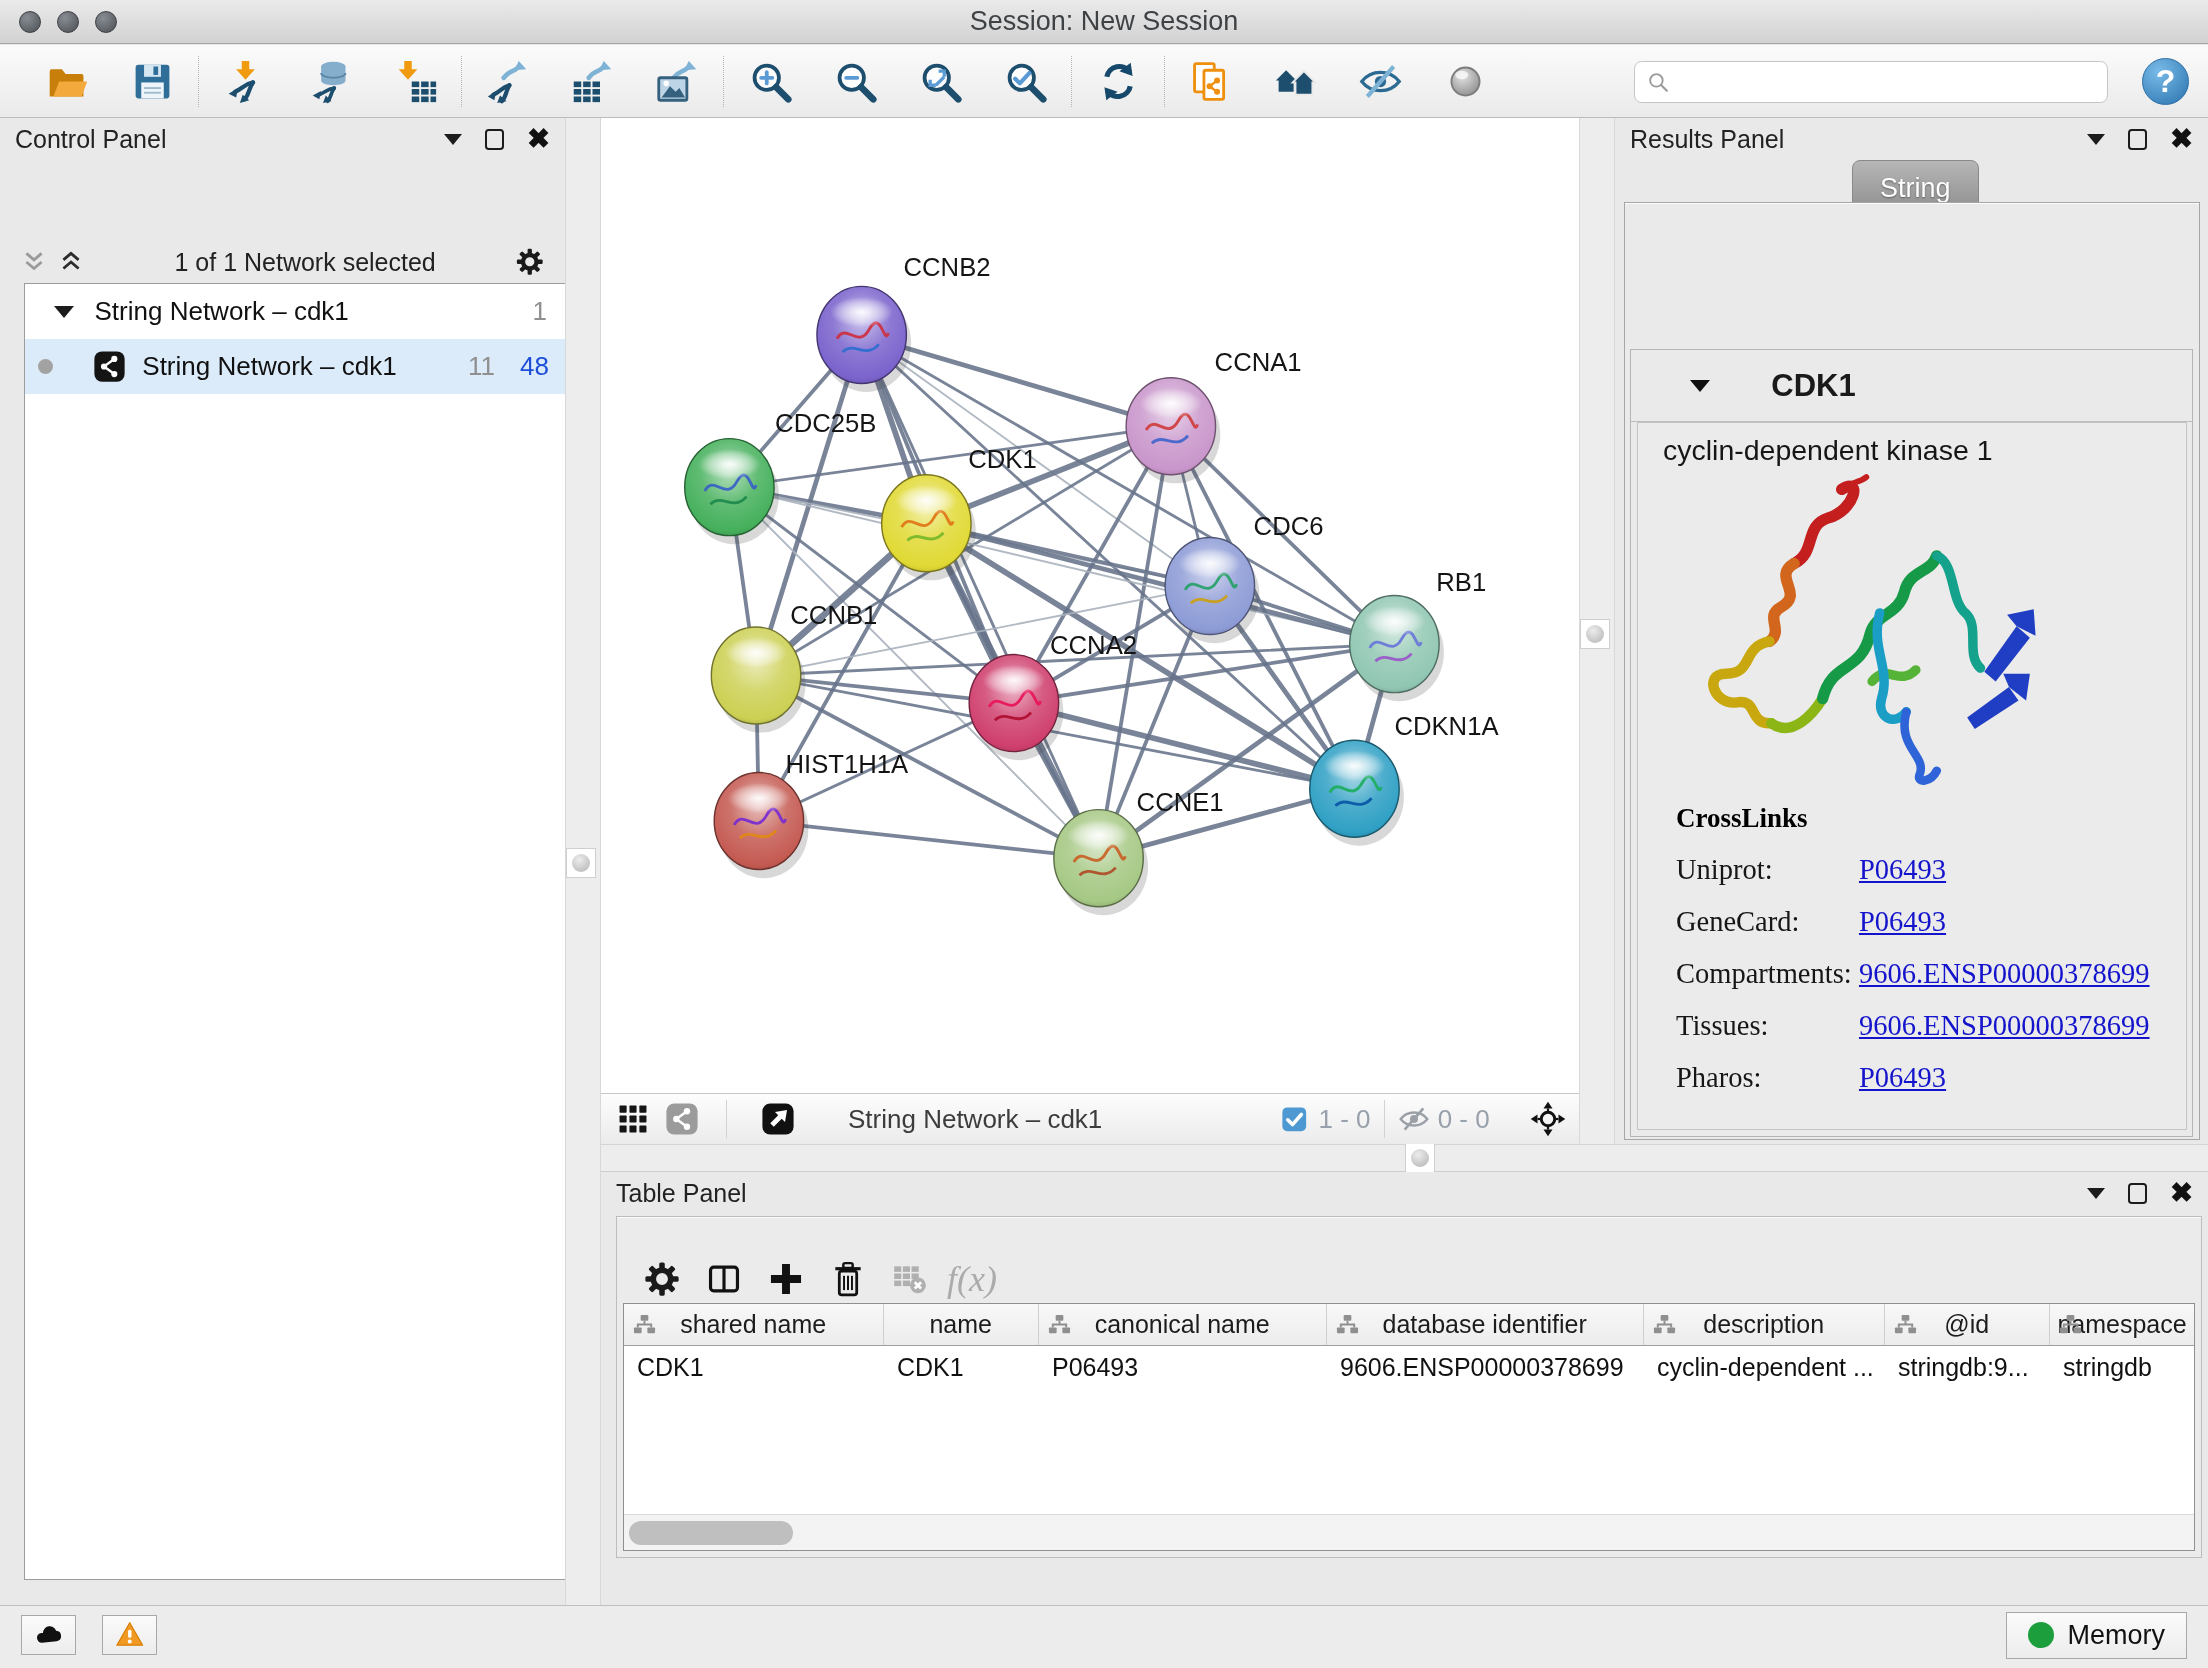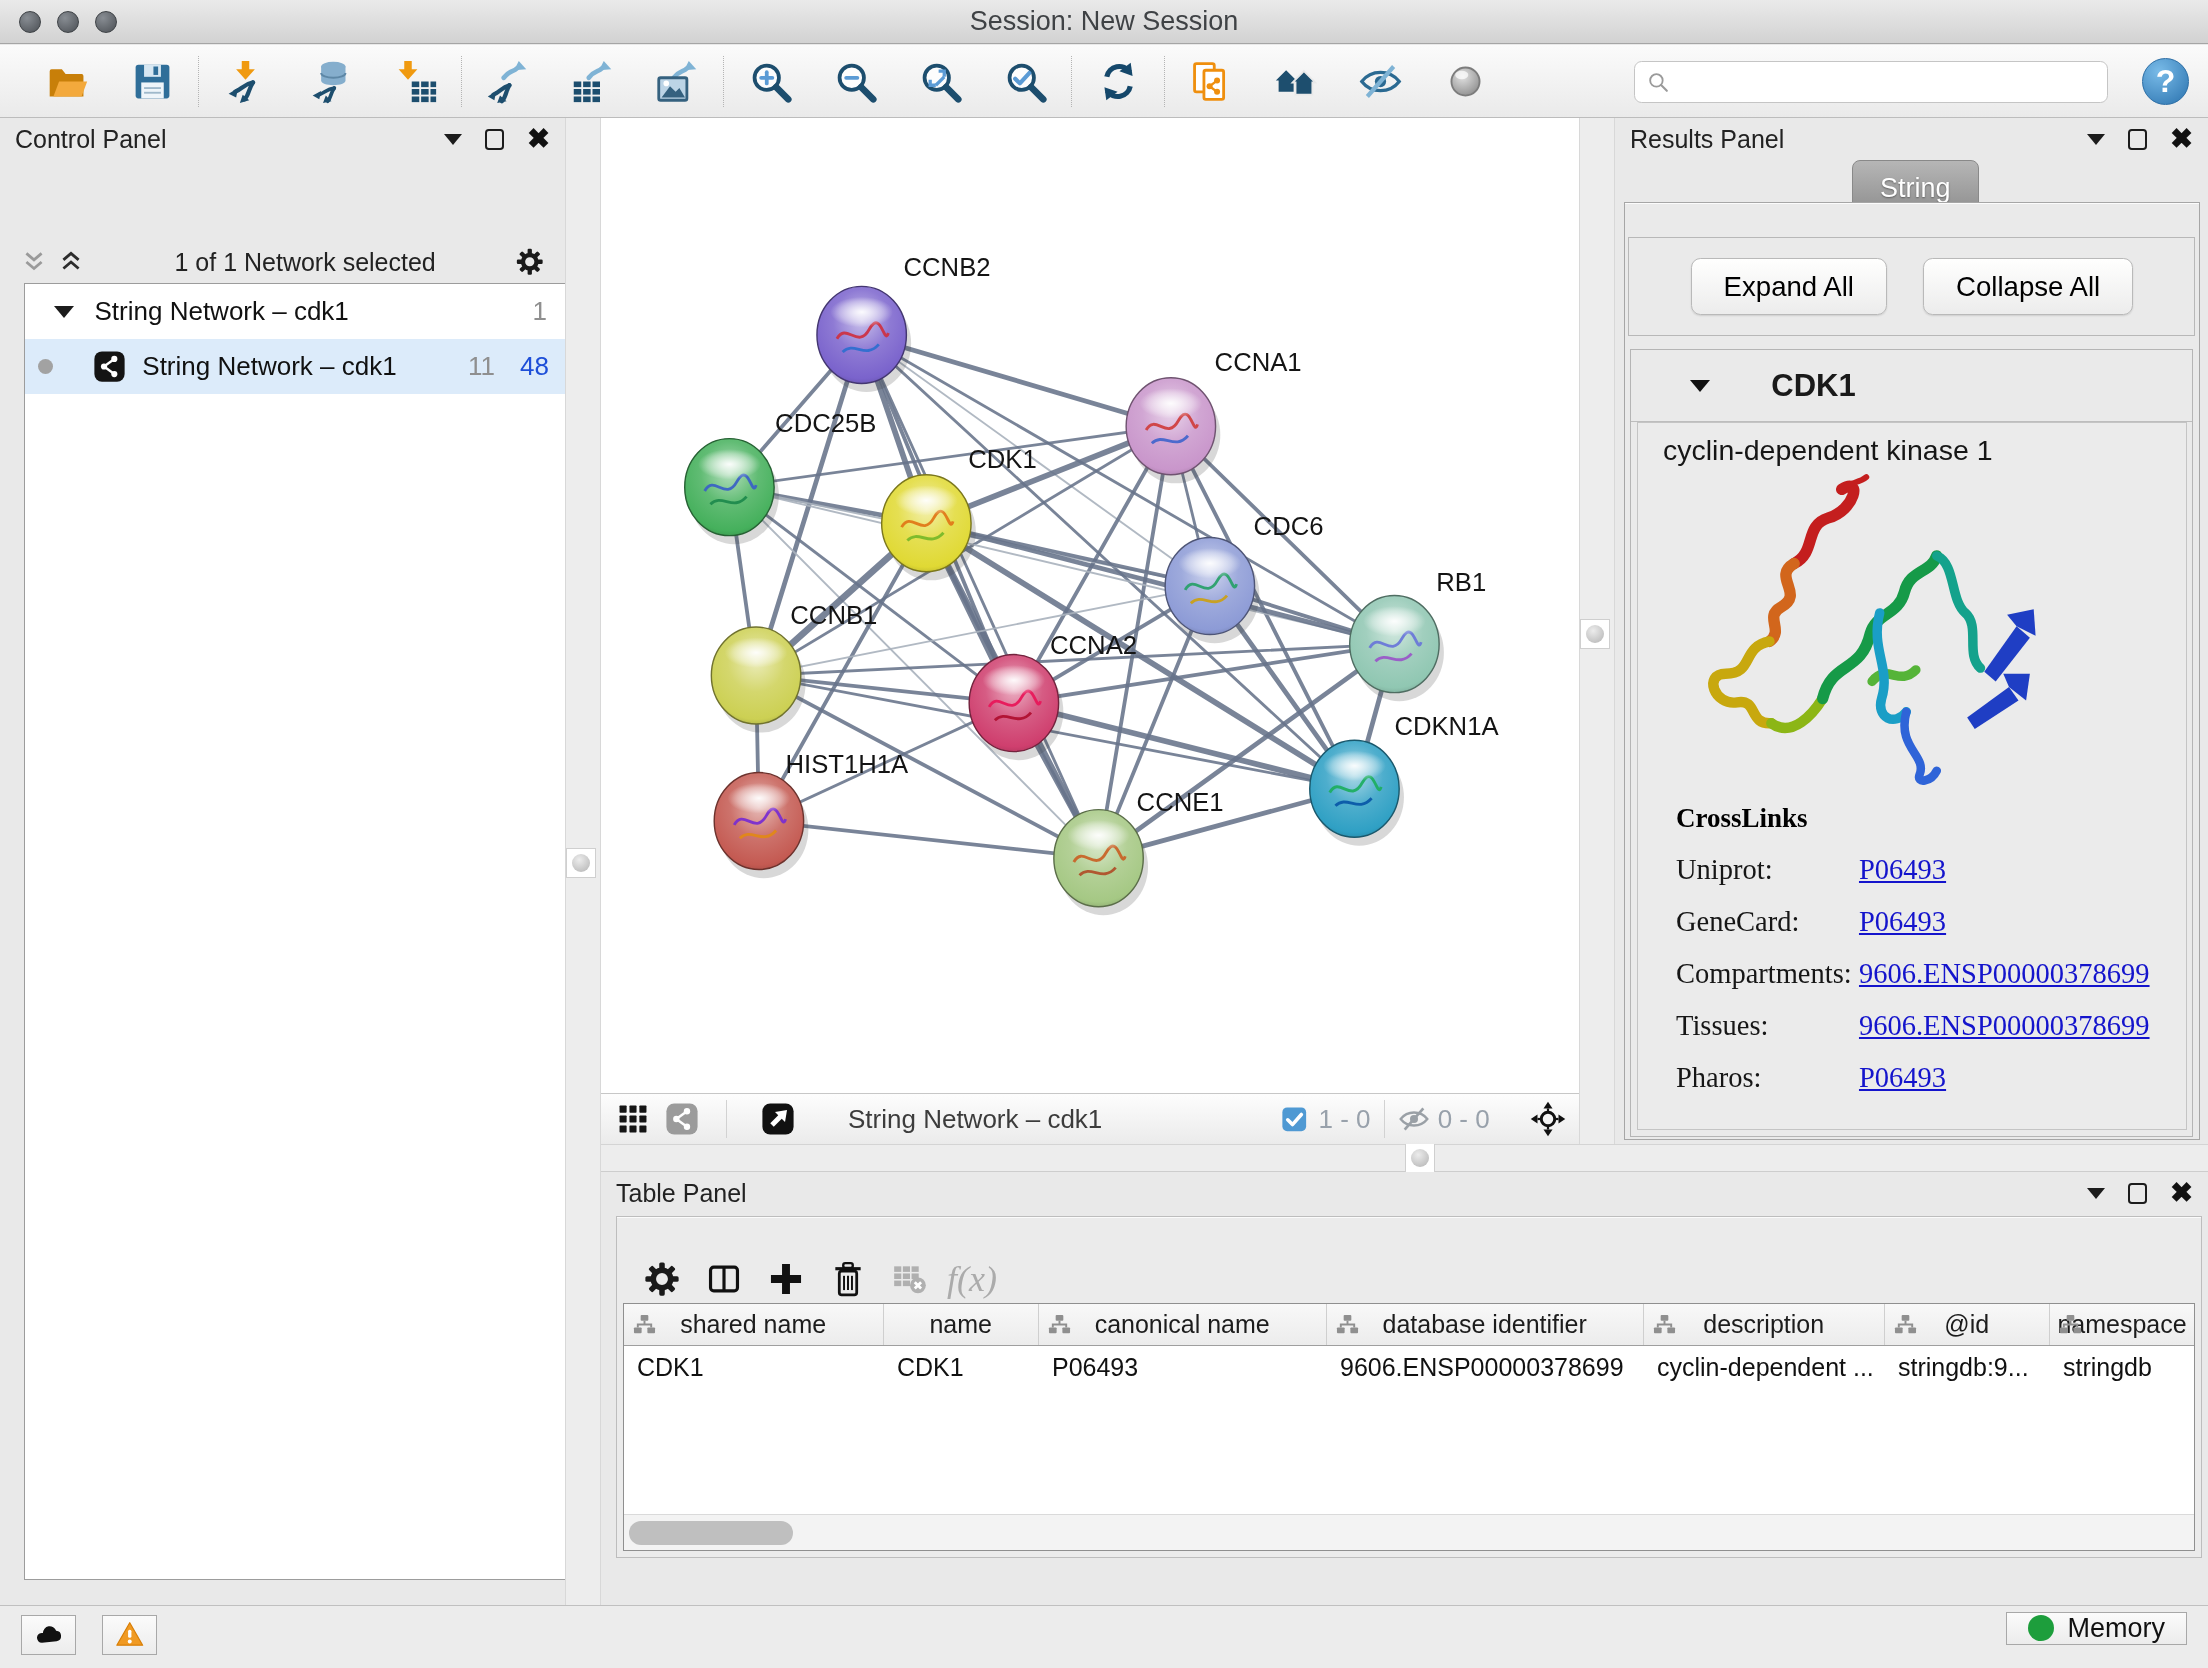--- a/index.html
+++ b/index.html
@@ -95,21 +95,21 @@
   .hthumb{position:absolute;left:5.7px;top:5.7px;width:164px;height:24px;background:#bfbfbf;border-radius:12.4px}
   .tp-tabs{position:absolute;left:526px;top:388px;display:flex;height:48px;border-radius:9.5px;box-shadow:0 1px 2.9px rgba(0,0,0,.2)}
   .tp-tab{display:flex;align-items:center;justify-content:center;padding:0 28.5px;font-size:27.6px;background:#fff;border:1px solid #d2d2d2;border-left-width:0;color:#111}
   .tp-tab:first-child{border-left-width:1px;border-radius:9.5px 0 0 9.5px}
   .tp-tab:last-child{border-radius:0 9.5px 9.5px 0}
   .tp-tab.active{background:linear-gradient(#b9b9b9,#8d8d8d);color:#fff;text-shadow:0 1px 1.9px rgba(0,0,0,.4);border-color:#8a8a8a}
   
   .statusbar{position:absolute;left:0;top:1605px;width:2208px;height:63px;background:#ececec;border-top:1.9px solid #c0c0c0}
   .sb-btn{position:absolute;top:8.6px;width:55px;height:40px;border:1.9px solid #a8a8a8;background:linear-gradient(#fbfbfb,#ececec);display:flex;align-items:center;justify-content:center}
   .sb-btn svg{width:29.5px;height:29.5px}
-  .mem{position:absolute;right:21px;top:5.7px;height:33px;border:1.9px solid #a8a8a8;background:linear-gradient(#fbfbfb,#ececec);display:flex;align-items:center;gap:13.3px;padding:0 21px;font-size:27px;color:#111}
+  .mem{position:absolute;right:21px;top:5.7px;height:47px;border:1.9px solid #a8a8a8;background:linear-gradient(#fbfbfb,#ececec);display:flex;align-items:center;gap:13.3px;padding:0 21px;font-size:27px;color:#111}
   .mem i{width:26px;height:26px;border-radius:50%;background:#1d9e3c}
   .hiddefs{position:absolute;width:0;height:0;overflow:hidden}
 </style>
 </head>
 <body>
 
 <svg class="hiddefs" aria-hidden="true">
   <defs>
     <radialGradient id="g-sphere" cx="40%" cy="32%" r="75%">
       <stop offset="0%" stop-color="#e2e2e2"></stop>
@@ -807,24 +807,20 @@
   <div class="panel-head">
     <span>Results Panel</span>
     <span class="winbtns">
       <i class="wb-tri"></i>
       <i class="wb-sq"></i>
       <span class="wb-x">✖</span>
     </span>
   </div>
   <div class="rp-tab">String</div>
   <div class="rp-outer">
-    <div class="rp-btnrow">
-      <button class="rp-btn">Expand All</button>
-      <button class="rp-btn">Collapse All</button>
-    </div>
     <div class="rp-section">
       <div class="rp-sechead">
         <i class="tri-dn"></i>
         <span class="gene">CDK1</span>
       </div>
       <div class="rp-desc">
         <div class="dtext">cyclin-dependent kinase 1</div>
         <svg class="ribbon" viewBox="0 0 384 334">
           <g fill="none" stroke-linecap="round">
             <path d="M168 18 C190 4 182 40 154 48 C128 56 142 84 118 96" stroke="#c41e1e" stroke-width="12"></path>

